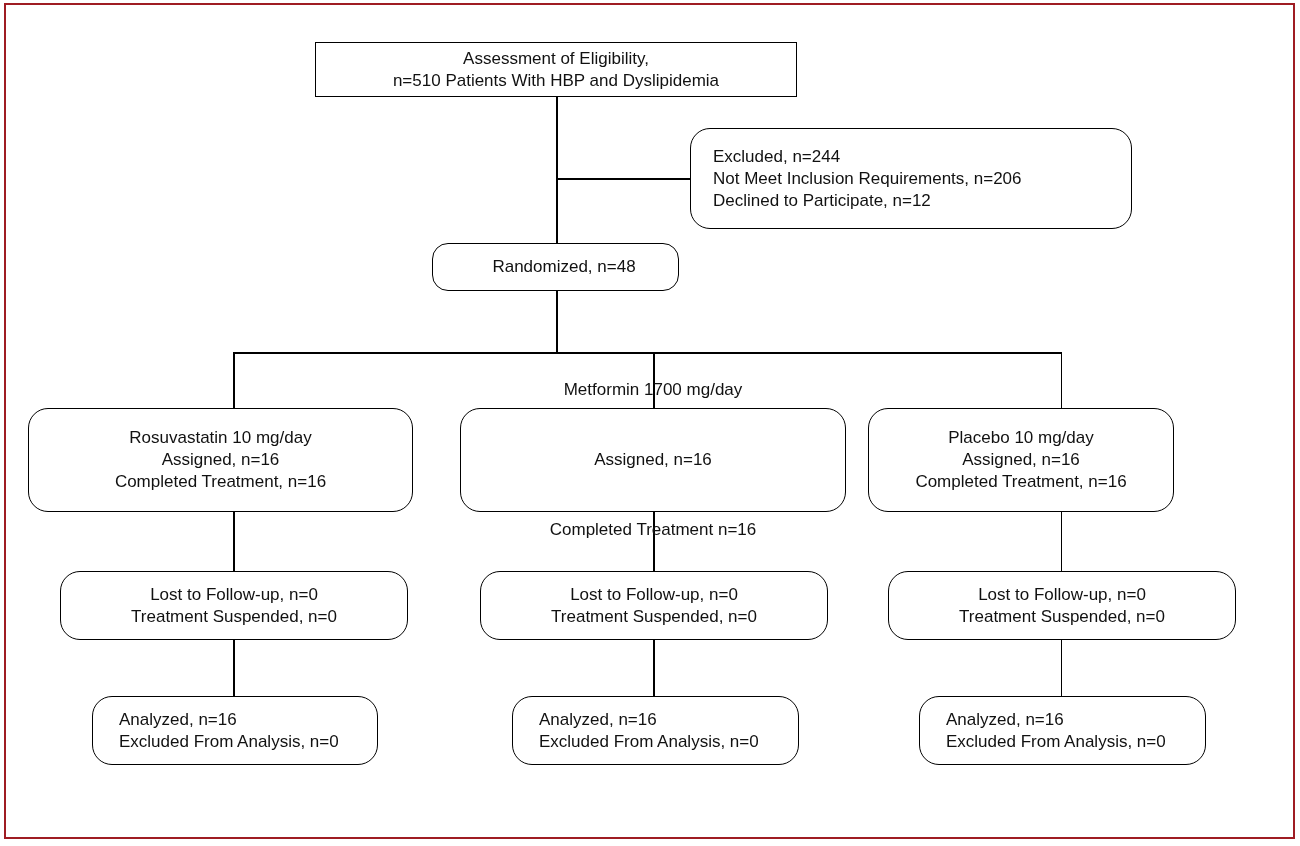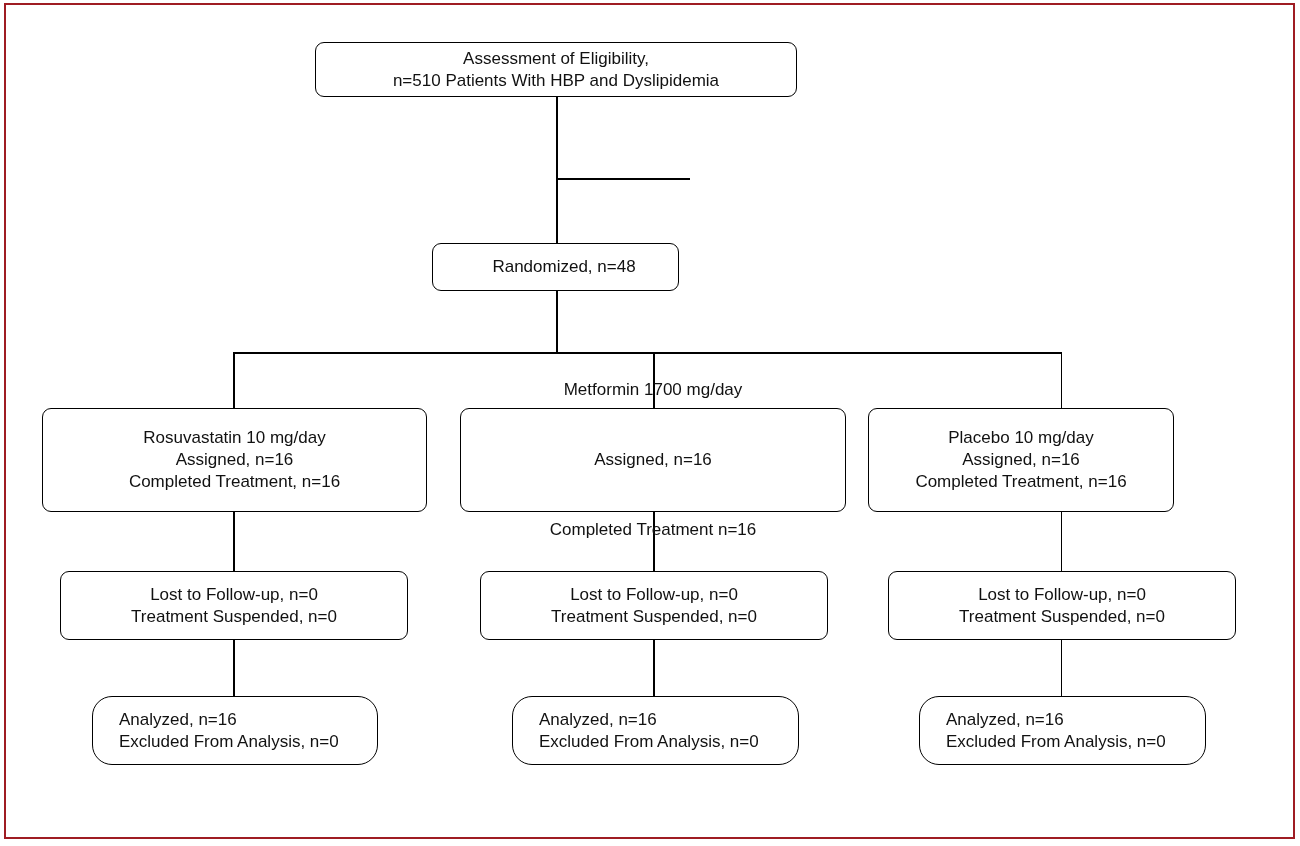--- a/index.html
+++ b/index.html
@@ -22,21 +22,21 @@
     box-sizing:border-box;
     border:1.6px solid #000000;
     background:#ffffff;
     display:flex;
     flex-direction:column;
     justify-content:center;
     font-size:17px;
     line-height:22px;
     z-index:2;
   }
-  .box.center{align-items:center;text-align:center;border-radius:9px;}
+  .box.center{align-items:center;text-align:center;}
   .box.leftal{align-items:flex-start;text-align:left;}
   .round{border-radius:20px;}
   .round-sm{border-radius:16px;}
   .cline{position:absolute;background:#000000;z-index:1;}
   .vline{width:1.6px;}
   .hline{height:1.6px;}
   .tline{display:block;}
 </style>
 </head>
 <body>
@@ -57,26 +57,31 @@
   <div class="cline vline" style="left:1060.5px;top:511px;height:60px;"></div>
   <div class="cline vline" style="left:233px;top:639px;height:57px;"></div>
   <div class="cline vline" style="left:653px;top:639px;height:57px;"></div>
   <div class="cline vline" style="left:1060.5px;top:639px;height:57px;"></div>
 
   <div class="box center" style="left:315px;top:42px;width:482px;height:55px;">
     <span class="tline">Assessment of Eligibility,</span>
     <span class="tline">n=510 Patients With HBP and Dyslipidemia</span>
   </div>
 
+  <div class="box leftal round" style="left:690px;top:128px;width:442px;height:101px;padding-left:22px;">
+    <span class="tline">Excluded, n=244</span>
+    <span class="tline">Not Meet Inclusion Requirements, n=206</span>
+    <span class="tline">Declined to Participate, n=12</span>
+  </div>
 
   <div class="box center round-sm" style="left:432px;top:243px;width:247px;height:48px;padding-left:17px;">
     <span class="tline">Randomized, n=48</span>
   </div>
 
-  <div class="box center round" style="left:42px;top:408px;width:385px;height:104px;">
+  <div class="box center round" style="left:28px;top:408px;width:385px;height:104px;">
     <span class="tline">Rosuvastatin 10 mg/day</span>
     <span class="tline">Assigned, n=16</span>
     <span class="tline">Completed Treatment, n=16</span>
   </div>
   <div class="box center round" style="left:460px;top:408px;width:386px;height:104px;gap:48px;">
     <span class="tline">Metformin 1700 mg/day</span>
     <span class="tline">Assigned, n=16</span>
     <span class="tline">Completed Treatment n=16</span>
   </div>
   <div class="box center round" style="left:868px;top:408px;width:306px;height:104px;">

